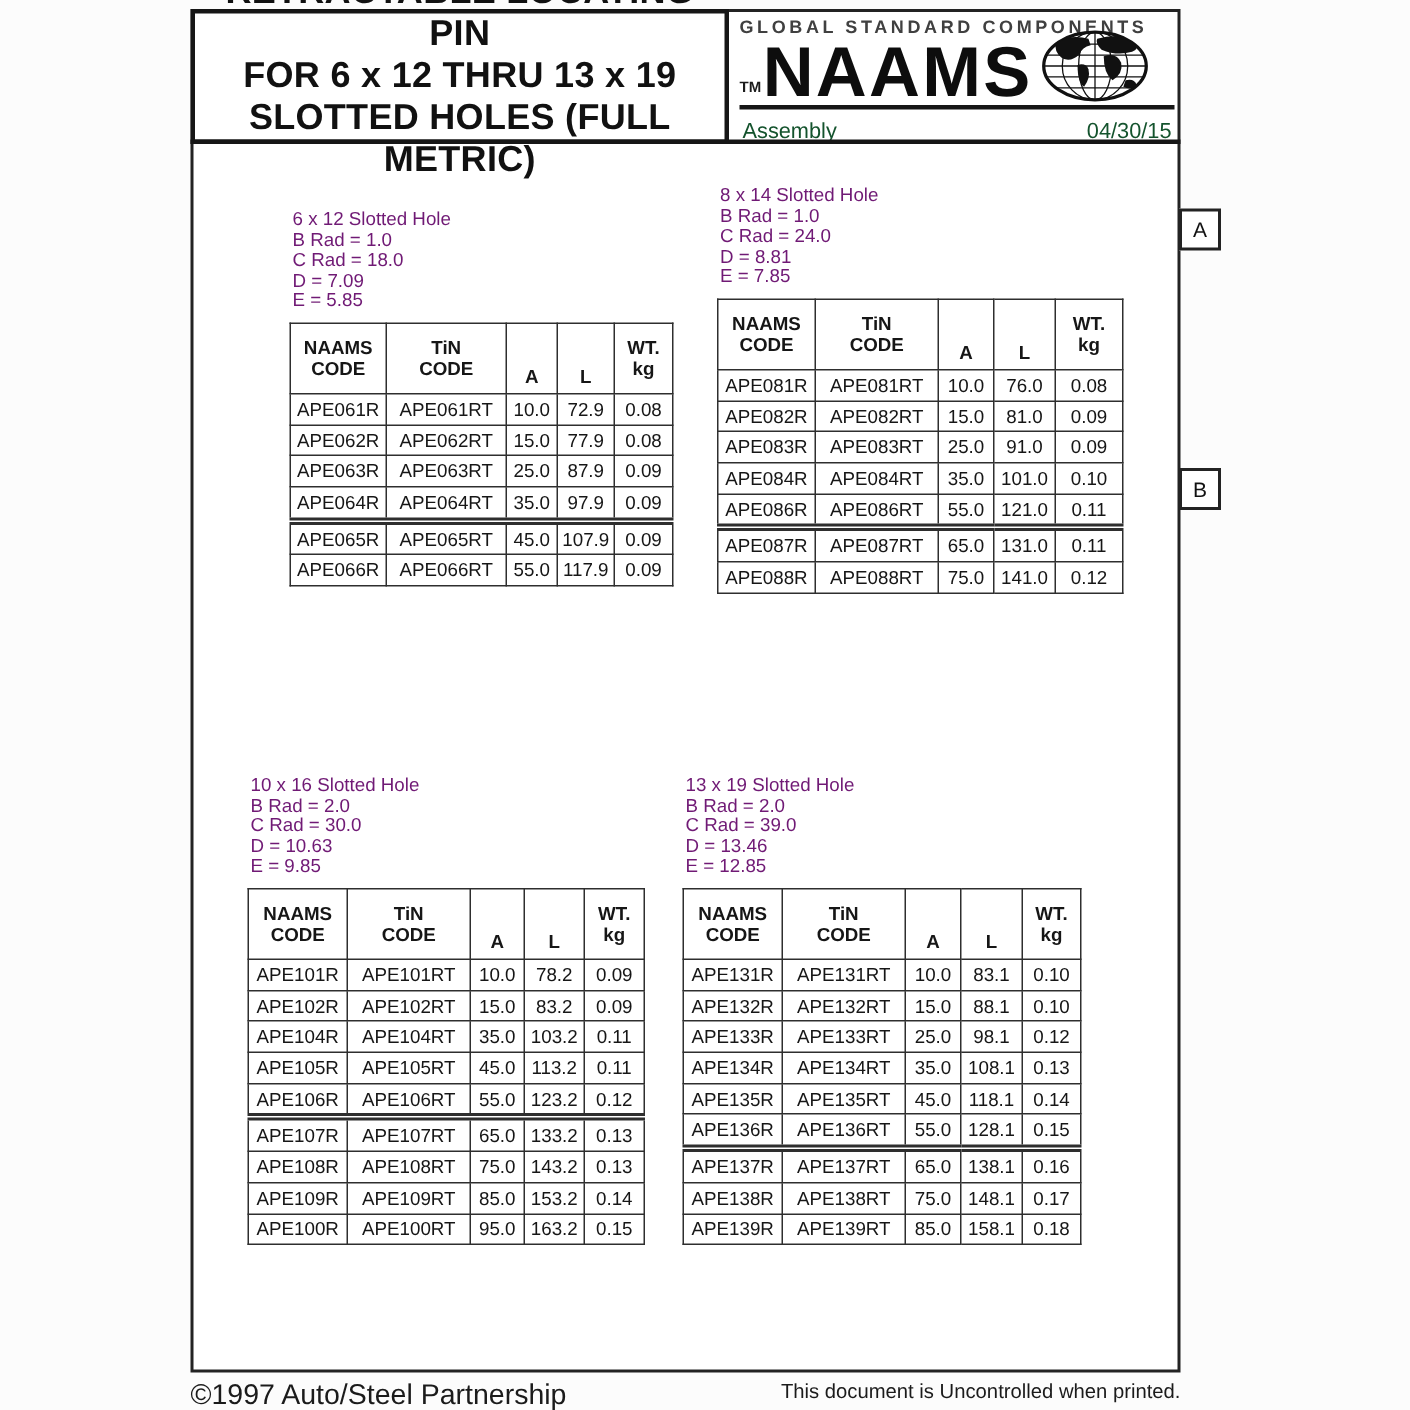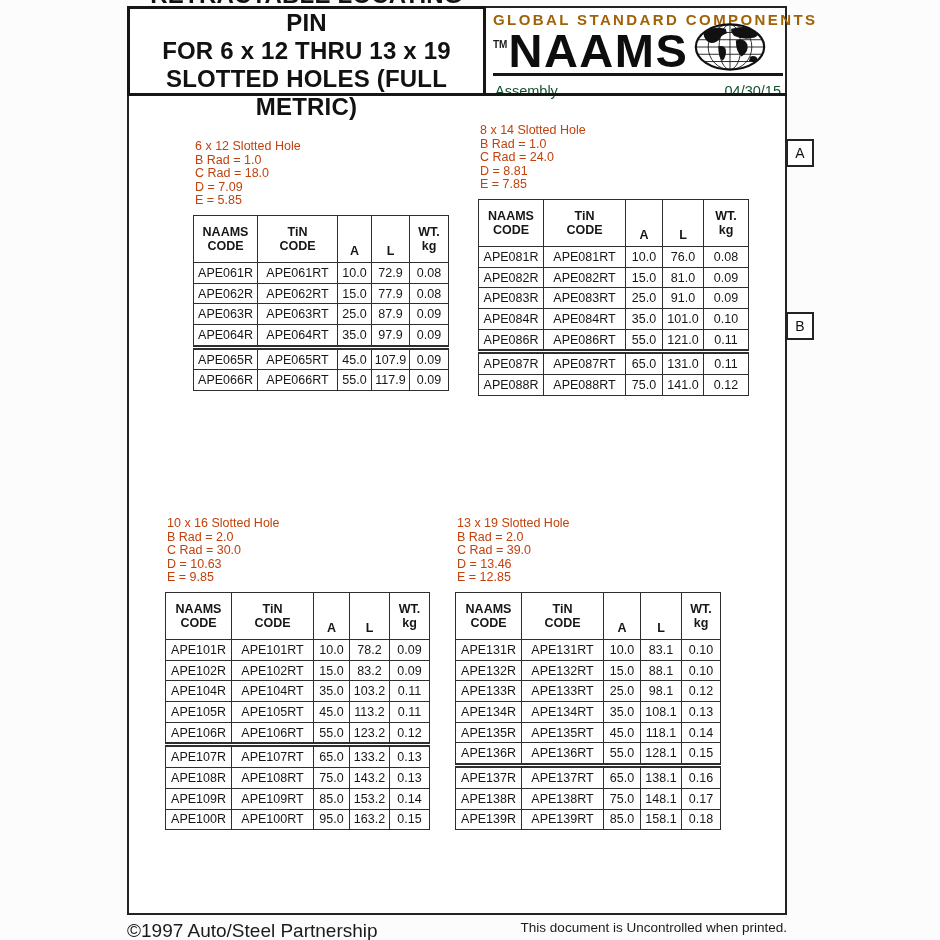--- a/index.html
+++ b/index.html
@@ -22,25 +22,25 @@
   }
   .title {
     font-weight:bold; font-size:24px; line-height:28px;
     white-space:pre-line; letter-spacing:0.2px; color:#111;
   }
   .brand-area {
     position:absolute; left:487px; top:8px; width:298px; height:86px;
     box-sizing:border-box; padding:3px 2px 0 6px;
   }
   .tagline {
-    font-weight:bold; font-size:15px; letter-spacing:2.4px;
-    white-space:nowrap; color:#a16207;
+    font-weight:bold; font-size:12px; letter-spacing:2.4px;
+    white-space:nowrap; color:#404040;
   }
   .brand-row { display:flex; align-items:flex-end; height:44px; margin-top:0; }
-  .tm { font-size:10px; font-weight:bold; margin:0 1px 22px 0; letter-spacing:0; }
+  .tm { font-size:10px; font-weight:bold; margin:0 1px 5px 0; letter-spacing:0; }
   .brand-name {
     font-size:47px; font-weight:bold; letter-spacing:1.5px;
     line-height:42px; color:#0d0d0d;
   }
   .globe { width:74px; height:48px; margin-left:5px; margin-bottom:1px; }
   .brand-rule { height:3px; background:#161616; margin-top:1px; }
   .brand-sub {
     display:flex; justify-content:space-between;
     font-size:14.5px; margin-top:7px; padding:0 2px; color:#14532d;
   }
@@ -58,21 +58,21 @@
   .label-a { left:786px; top:139px; }
   .label-b { left:786px; top:312px; }
   
   .tsec { position:absolute; }
   #sec1 { left:193px; top:140px; }
   #sec2 { left:478px; top:124px; }
   #sec3 { left:165px; top:517px; }
   #sec4 { left:455px; top:517px; }
   .info {
     font-size:12.5px; line-height:13.6px; white-space:pre-line;
-    height:68px; margin-left:2px; color:#c2410c;
+    height:68px; margin-left:2px; color:#701a75;
   }
   table { border-collapse:collapse; table-layout:fixed; margin-top:7px; background:#fff; }
   th, td {
     border:1.5px solid #2e2e2e; text-align:center; overflow:hidden;
     color:#161616;
   }
   th {
     font-size:12.5px; font-weight:bold; height:40px;
     white-space:pre-line; line-height:14.5px; vertical-align:middle; padding:2px;
   }

